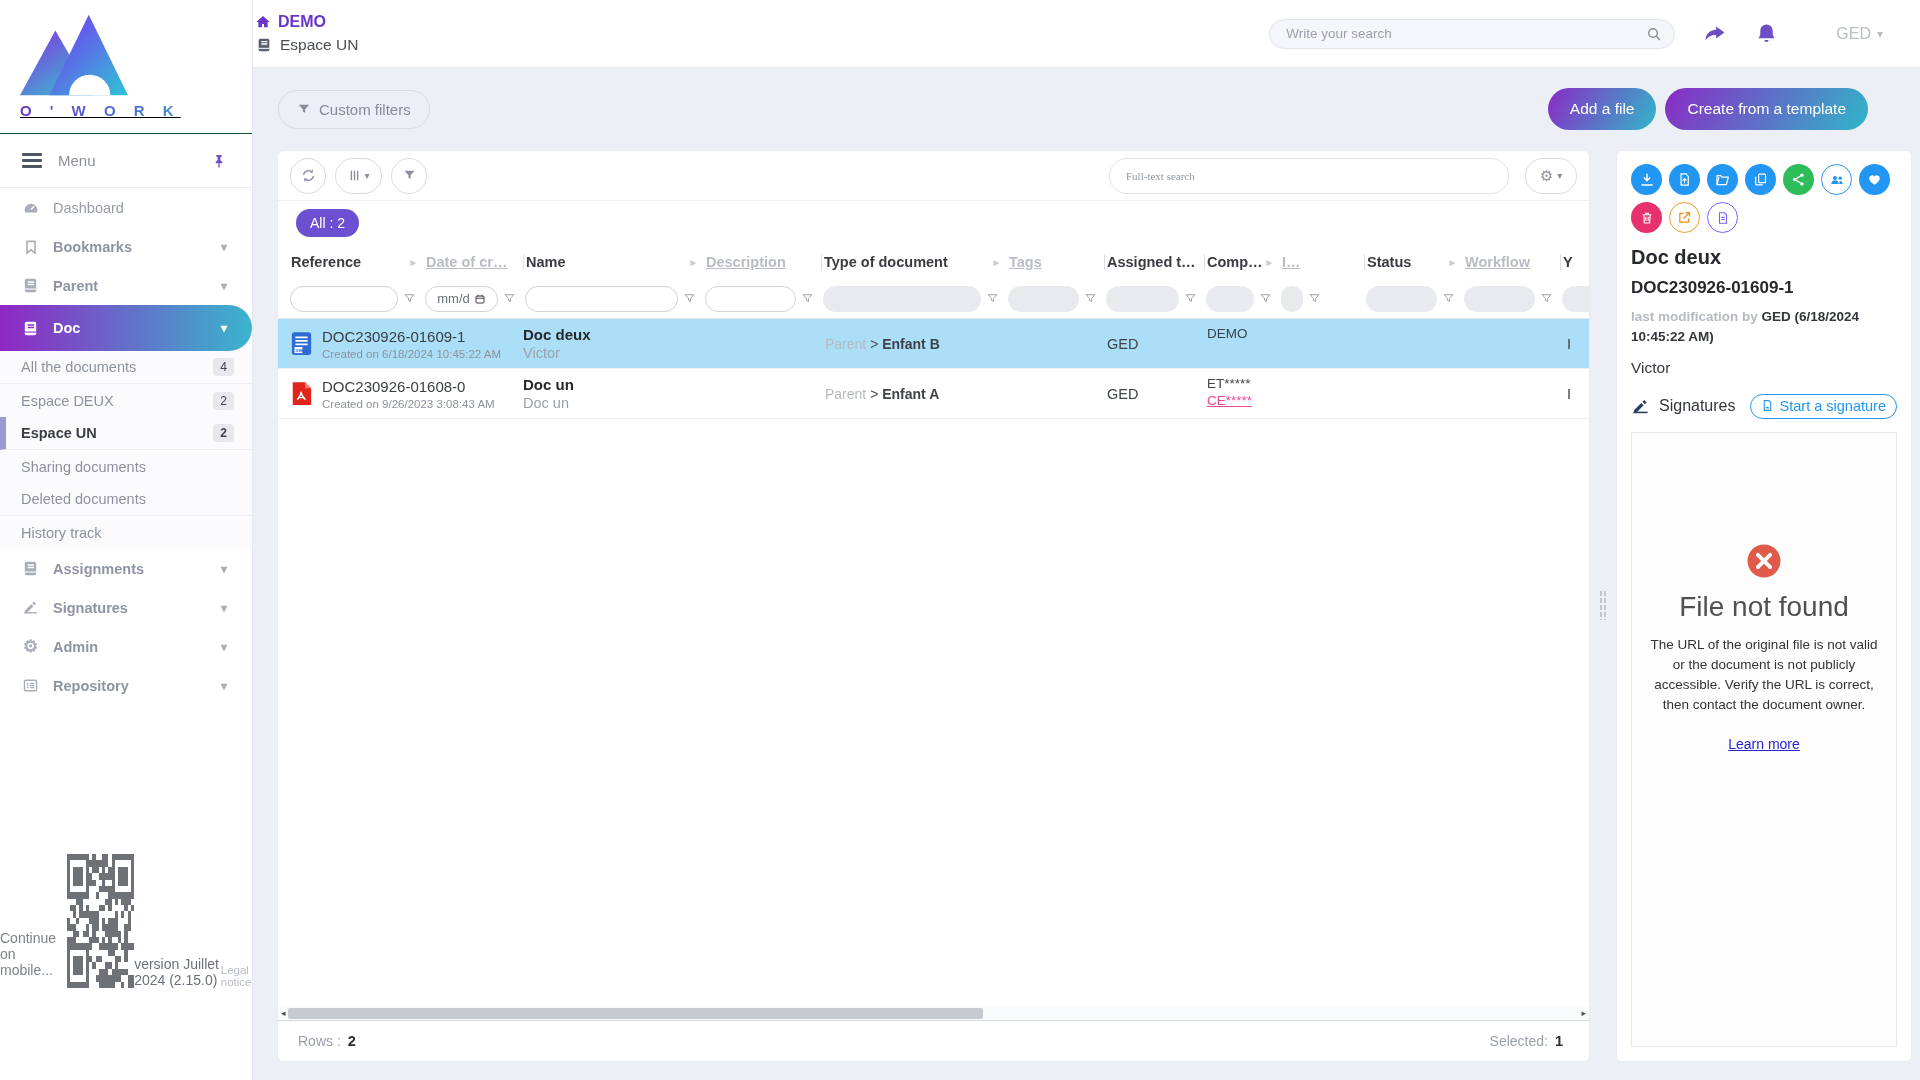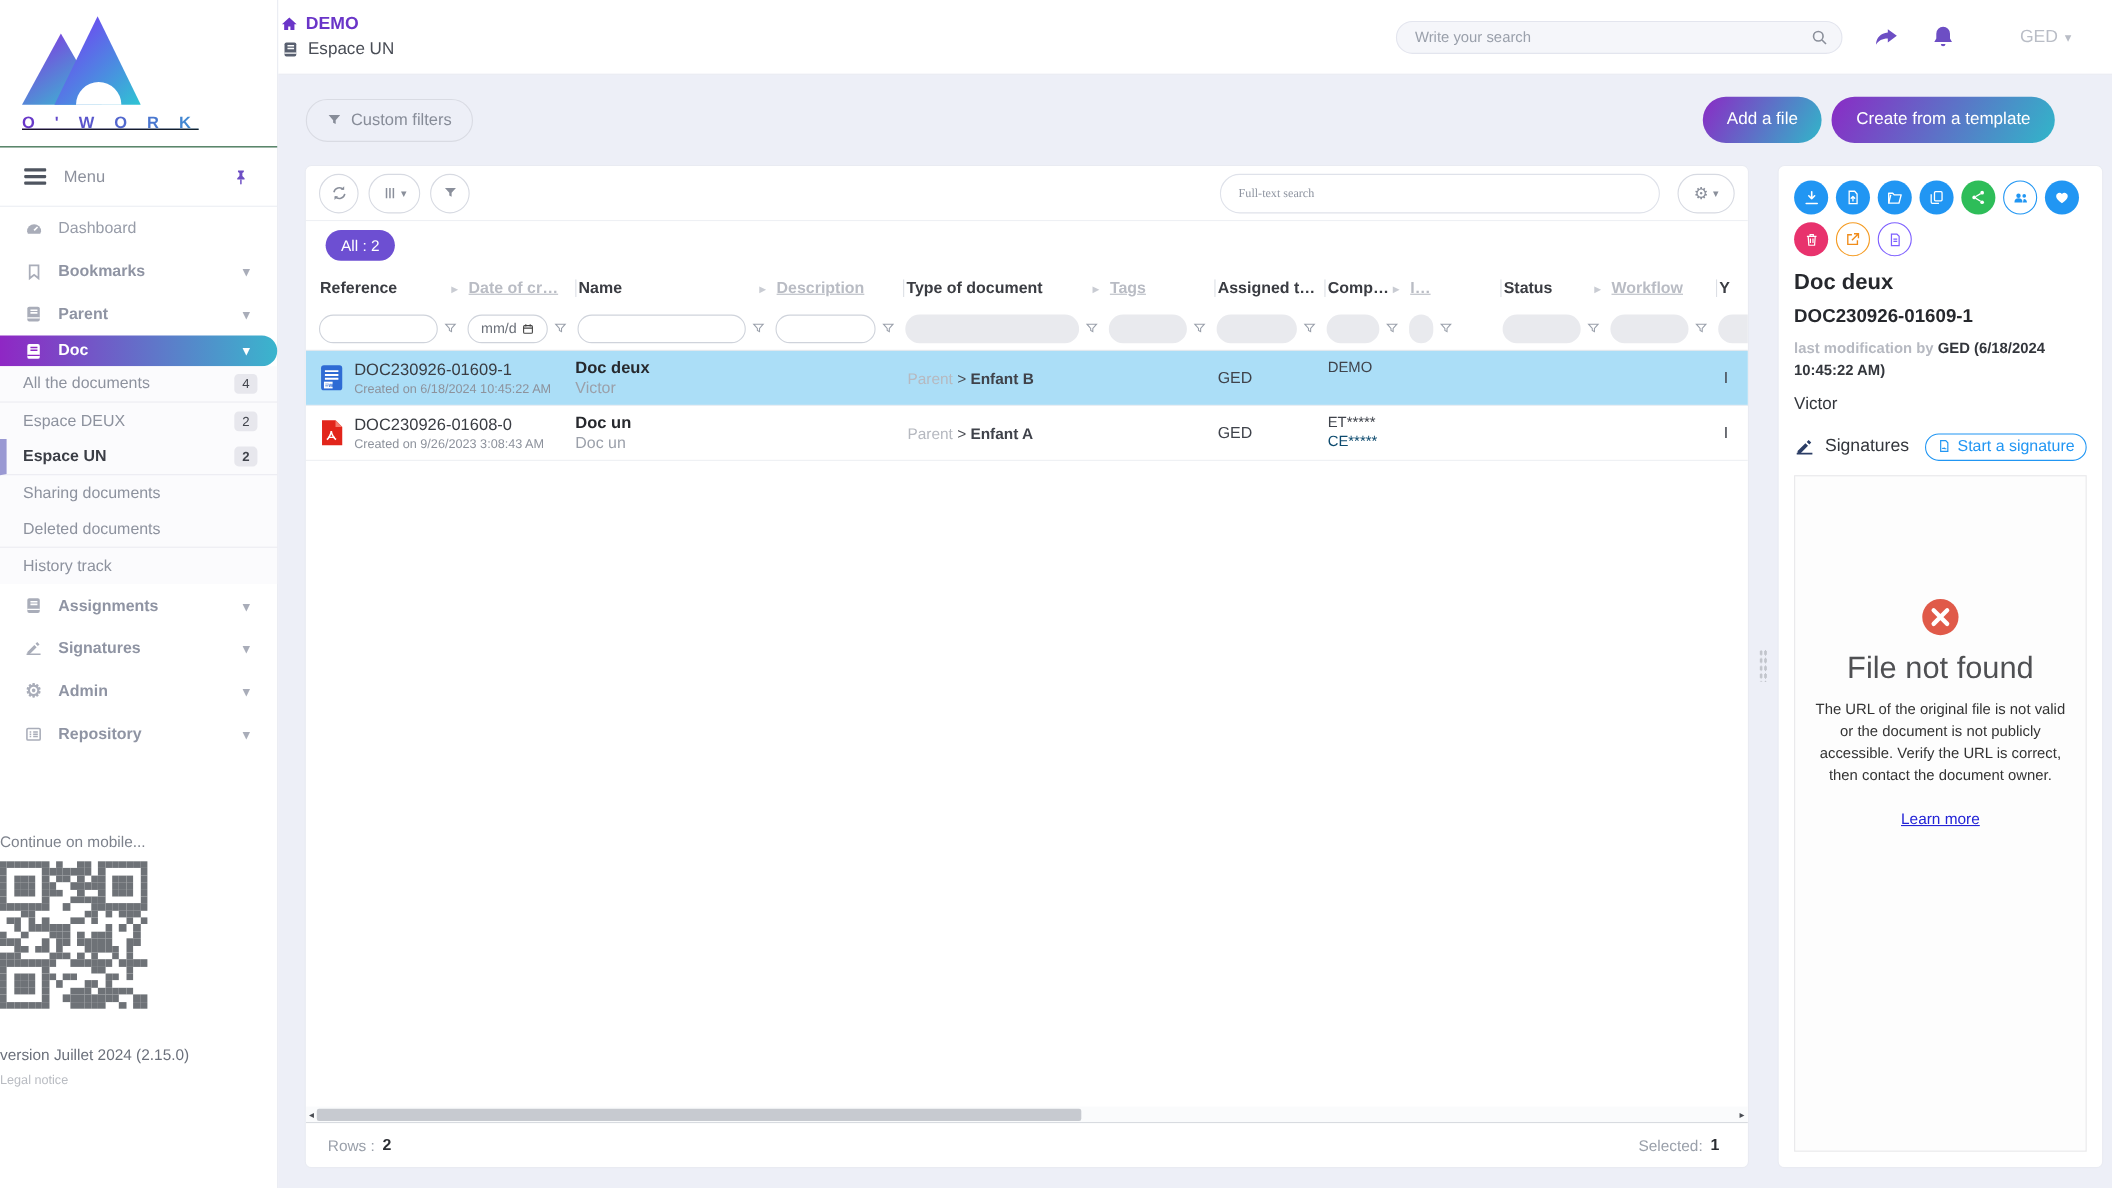--- a/index.html
+++ b/index.html
@@ -12,28 +12,28 @@
   .logo-text { font-size:15px; font-weight:bold; letter-spacing:7px; background:linear-gradient(90deg,#6a35c8,#2ab5d6); -webkit-background-clip:text; background-clip:text; color:transparent; margin-top:2px; }
   .menu-head { height:55px; border-top:1px solid #14532d; border-bottom:1px solid #eceef3; display:flex; align-items:center; padding:0 25px 0 22px; }
   .hamburger { width:20px; display:flex; flex-direction:column; gap:3px; }
   .hamburger span { display:block; height:3px; background:#4f5560; border-radius:1px; }
   .menu-label { margin-left:16px; color:#8c909c; font-size:15px; }
   .pin { margin-left:auto; color:#6d4ec4; display:flex; }
   .nav-item { height:39px; display:flex; align-items:center; padding:0 25px 0 21px; color:#8f94a3; font-weight:bold; font-size:14.5px; cursor:pointer; }
   .nav-item.reg { font-weight:normal; color:#979ca8; }
   .nicon { width:19px; height:19px; margin-right:13px; color:#a9adb9; display:flex; align-items:center; justify-content:center; }
   .chev { margin-left:auto; color:#a9adb9; font-size:12px; }
-  .nav-active { height:28px; background:linear-gradient(90deg,#8f27c4,#3ab5cd); color:#fff; border-radius:0 24px 24px 0; }
+  .nav-active { height:46px; background:linear-gradient(90deg,#8f27c4,#3ab5cd); color:#fff; border-radius:0 24px 24px 0; }
   .nav-active .nicon, .nav-active .chev { color:#fff; }
   .subnav { background:#fbfbfd; }
   .subitem { height:33px; display:flex; align-items:center; padding:0 18px 0 21px; color:#8d929e; font-size:14.5px; cursor:pointer;gap:29px; }
   .subitem.subdiv { border-bottom:1px solid #ececf2; }
   .subitem .count { margin-left:auto; background:#e7e7ed; color:#41444c; font-size:12px; padding:2px 7px; border-radius:4px; }
   .subitem.sub-active { color:#3b3e46; font-weight:bold; border-left:6px solid #9a99d3; padding-left:15px; }
-  .side-bottom { margin-top:auto; display:flex; flex-direction:column; align-items:flex-start; padding-bottom:92px; }
+  .side-bottom { margin-top:auto; display:flex; flex-direction:row; align-items:flex-end; padding-bottom:92px; }
   .mobile-hint { color:#7d828c; font-size:14px; margin-bottom:10px; }
   #qr { width:134px; height:134px; display:grid; grid-template-columns:repeat(21,1fr); grid-template-rows:repeat(21,1fr); }
   #qr .on { background:#6e7277; }
   .version { color:#6b707b; font-size:14px; margin-top:34px; }
   .legal { color:#b9bcc2; font-size:11.5px; margin-top:9px; }
 
   
   .main { flex:1; display:flex; flex-direction:column; min-width:0; }
   .topbar { height:68px; background:#fff; border-bottom:1px solid #e7e9f0; display:flex; align-items:center; padding:0 15px 0 2px; }
   .crumbs { display:flex; flex-direction:column; gap:5px; }
@@ -94,21 +94,21 @@
   .cell-name { grid-column:3 / 5; }
   .name-main { font-size:15px; font-weight:bold; color:#26282d; }
   .name-sub { font-size:14.5px; color:#9ba0aa; margin-top:2px; }
   .cell-type { grid-column:5 / 7; font-size:14px; padding-left:4px; }
   .type-parent { color:#b6b9c0; }
   .type-sep { color:#4a4d53; }
   .type-child { color:#3f424a; font-weight:600; }
   .cell-assigned { grid-column:7; font-size:14.5px; color:#3f434b; padding-left:3px; }
   .cell-comp { grid-column:8 / 10; font-size:13.5px; align-self:stretch; padding-top:7px; padding-left:3px; }
   .comp1 { color:#3f434b; }
-  .comp2 { color:#0c4a6e; margin-top:2px; }
+  .comp2 { color:#ec4899; margin-top:2px;text-decoration:underline; }
   .cell-cut { grid-column:12; font-size:14.5px; color:#3f434b; padding-left:7px; }
 
   .t-fill { flex:1; }
   .hscroll { height:15px; border-bottom:1px solid #d8dbe0; background:#fafbfc; position:relative; display:flex; align-items:center; padding:0 3px; justify-content:space-between; color:#4a4d53; font-size:9px; }
   .hthumb { position:absolute; left:10px; width:53%; height:11px; background:#c7cad0; border-radius:2px; top:2px; }
   .t-footer { height:40px; display:flex; align-items:center; padding:0 26px 0 20px; color:#9aa0aa; font-size:14px; }
   .t-footer b { color:#2c2e33; font-size:14.5px; margin-left:7px; }
   .sel-group { margin-left:auto; display:flex; align-items:center; }
 
   

